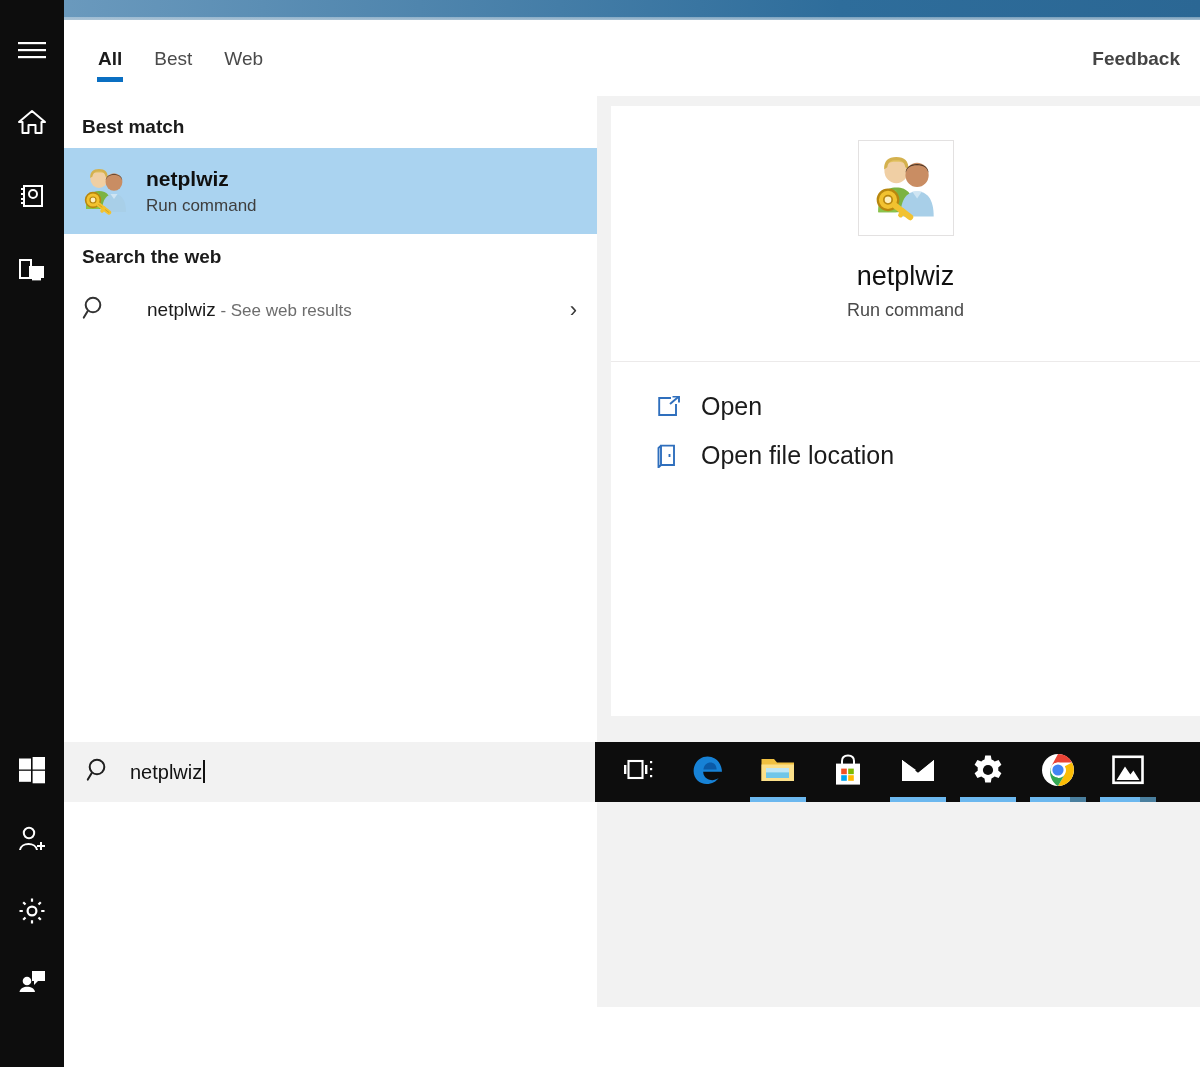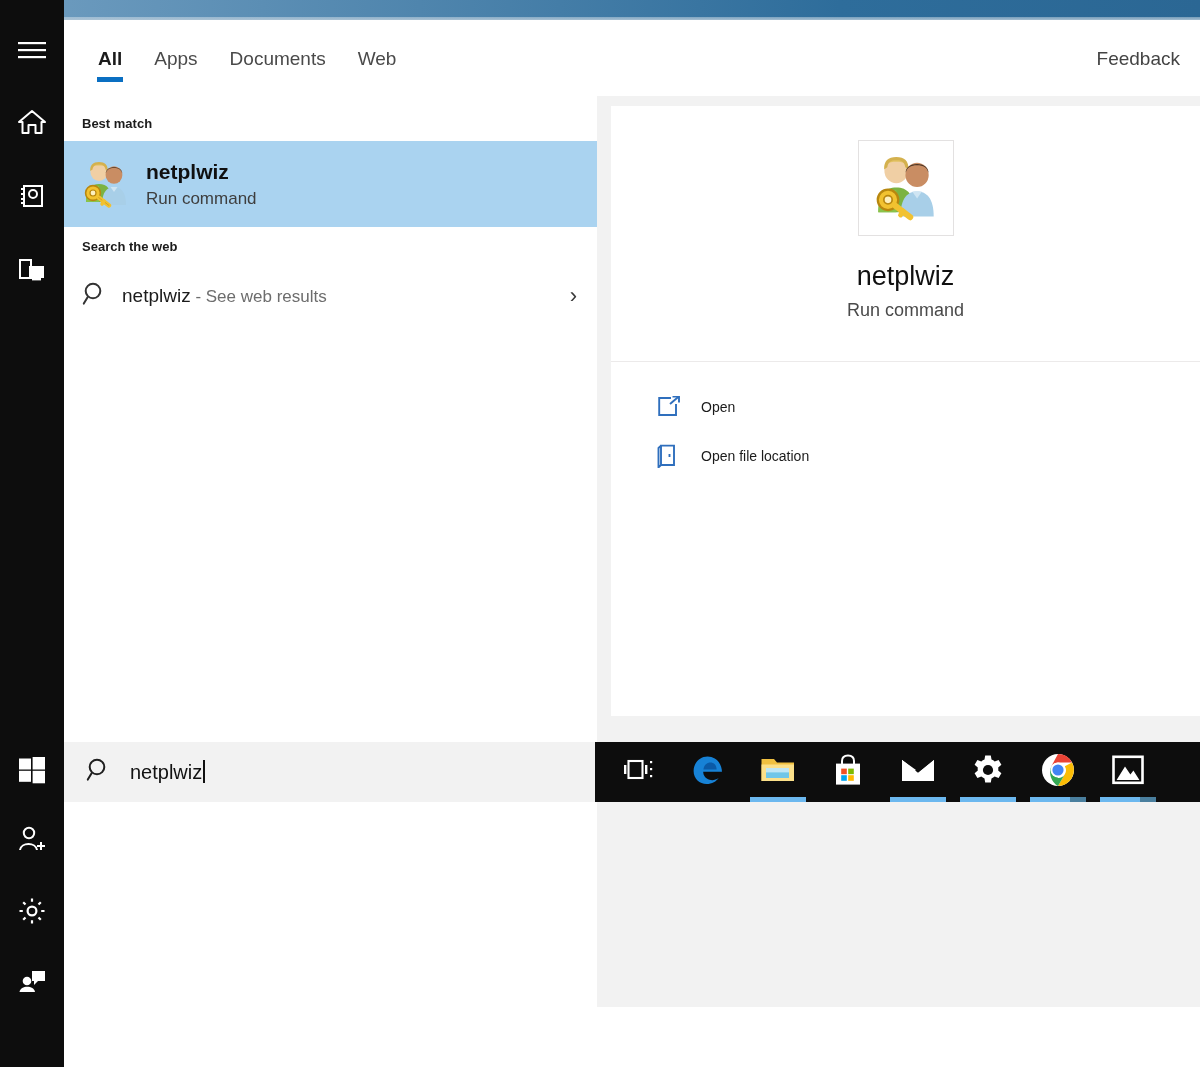--- a/index.html
+++ b/index.html
@@ -65,20 +65,21 @@
     position: absolute; left: 15px; right: 15px; bottom: 14px;
     height: 5px; background: #0a6fc2;
   }
   .tab .chev { display: inline-block; margin-left: 9px; font-size: 12px; position: relative; top: -3px; }
   .feedback {
     margin-left: auto;
     padding-top: 28px;
     font-size: 19px;
     color: #444;
     white-space: nowrap;
+    font-weight: bold;
   }
 
   
   .body {
     position: relative;
     display: flex;
     height: 911px;
     background: #ffffff;
   }
   .results {
@@ -88,21 +89,21 @@
   }
   .gutter { width: 14px; background: #f2f2f2; }
   .preview-wrap {
     flex: 1 1 auto;
     background: #f2f2f2;
     padding: 10px 0 0 0;
   }
 
   
   .section-head {
-    font-size: 13px; font-weight: 700; color: #1b1b1b;
+    font-size: 19px; font-weight: 700; color: #1b1b1b;
     padding: 8px 0 10px 18px;
   }
 
   
   .match-row {
     display: flex; align-items: center;
     height: 86px;
     background: #aad3f0;
     padding-left: 16px;
   }
@@ -110,20 +111,21 @@
   .match-text { margin-left: 8px; }
   .match-title { font-size: 21px; font-weight: 700; color: #101010; line-height: 1.2; }
   .match-sub { font-size: 17px; color: #3e3e3e; margin-top: 5px; }
 
   
   .web-row {
     display: flex; align-items: center;
     height: 64px;
     padding: 0 20px 0 18px;
     background: #ffffff;
+    gap: 25px;
   }
   .web-row .magnifier { width: 40px; flex: 0 0 40px; color: #333; }
   .web-text { font-size: 19px; color: #1b1b1b; }
   .web-text .dim { color: #6d6d6d; font-size: 17px; }
   .web-row .arrow { margin-left: auto; color: #3a3a3a; font-size: 22px; }
 
   
   .preview-card {
     background: #ffffff;
     width: 100%;
@@ -144,21 +146,21 @@
   .preview-title { font-size: 27px; color: #101010; margin-top: 25px; }
   .preview-sub { font-size: 18px; color: #4a4a4a; margin-top: 8px; }
 
   .actions { padding: 20px 0 0 0; }
   .action {
     display: flex; align-items: center;
     height: 49px;
     padding-left: 46px;
   }
   .action .act-ico { width: 44px; flex: 0 0 44px; color: #2f6fbd; display: flex; align-items: center; }
-  .action .act-label { font-size: 14px; color: #1b1b1b; }
+  .action .act-label { font-size: 25px; color: #1b1b1b; }
 
   
   .taskbar {
     position: absolute; left: 0; bottom: 0; width: 1200px; height: 60px;
     background: #0d0d0d; z-index: 6;
     display: flex; align-items: stretch;
   }
   .start-btn {
     width: 64px; flex: 0 0 64px;
     display: flex; align-items: center; justify-content: center;
@@ -296,24 +298,21 @@
 
   <div class="flyout">
 
     <div class="tabbar">
       <div class="tabs">
         <div class="tab active">
           <span>All</span>
           <span class="tab-underline"></span>
         </div>
         <div class="tab">
-          <span>Apps</span>
-        </div>
-        <div class="tab">
-          <span>Documents</span>
+          <span>Best</span>
         </div>
         <div class="tab">
           <span>Web</span>
         </div>
       </div>
       <div class="feedback">Feedback</div>
     </div>
 
     <div class="body">
 

